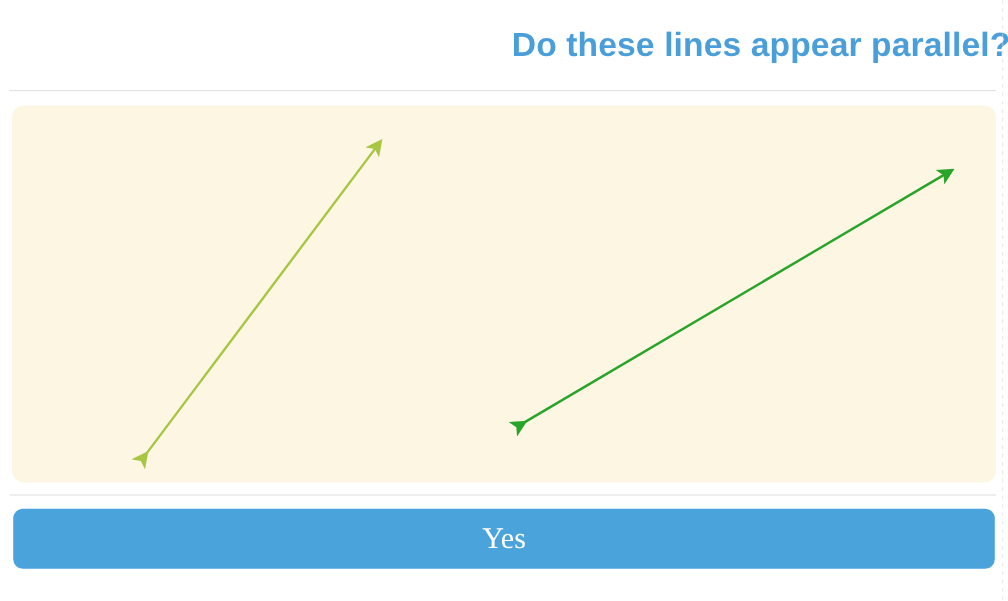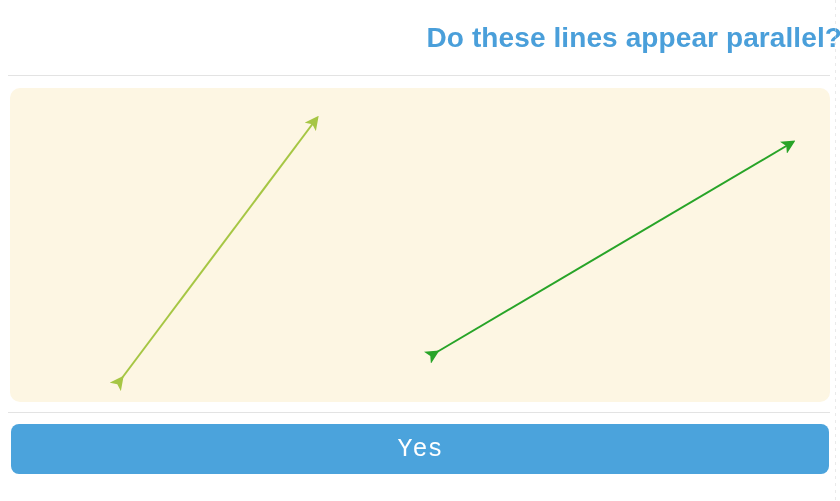--- a/index.html
+++ b/index.html
@@ -84,21 +84,21 @@
     height: 50px;
     display: flex;
     gap: 8px;
   }
   .answer-button {
     flex: 1 1 0;
     background: #4ba3dc;
     border: none;
     border-radius: 8px;
     color: #ffffff;
-    font-family: Liberation Mono, monospace;
+    font-family: Liberation Serif, serif;
     font-size: 25px;
     line-height: 1;
     display: flex;
     align-items: center;
     justify-content: center;
     cursor: pointer;
     padding: 0;
   }
 
   

